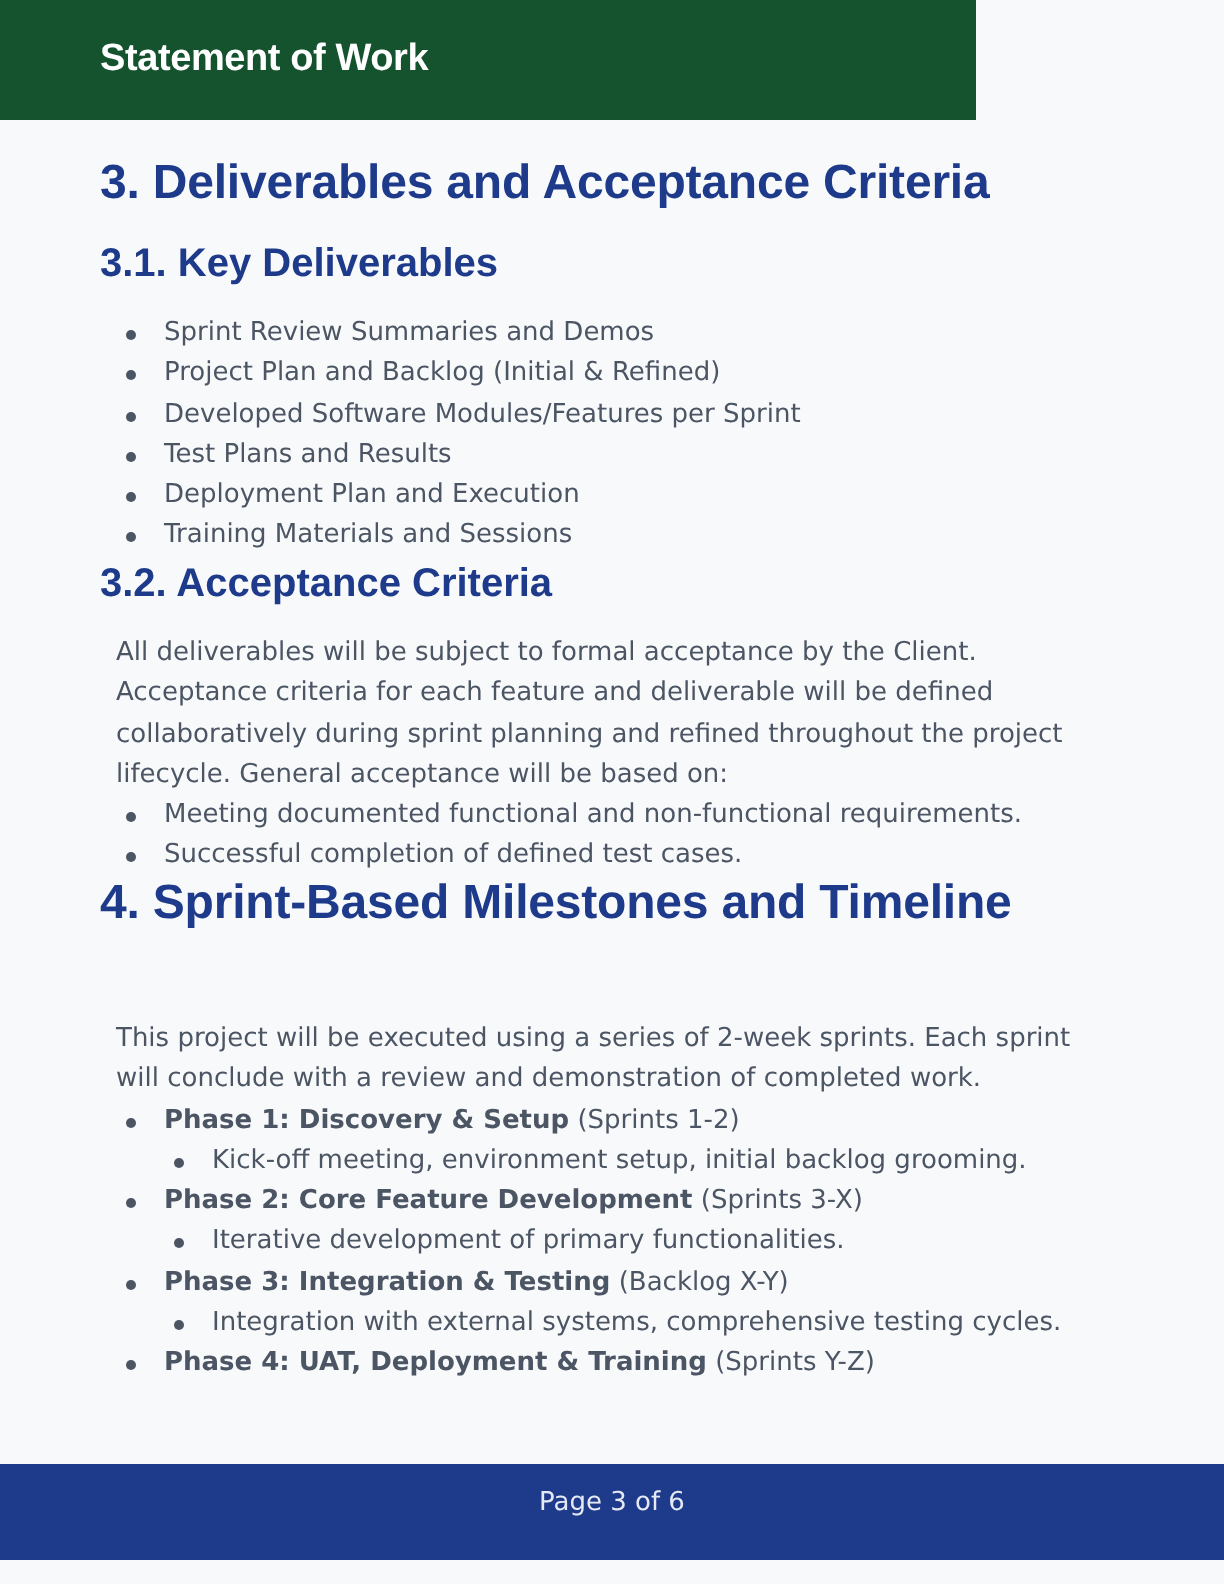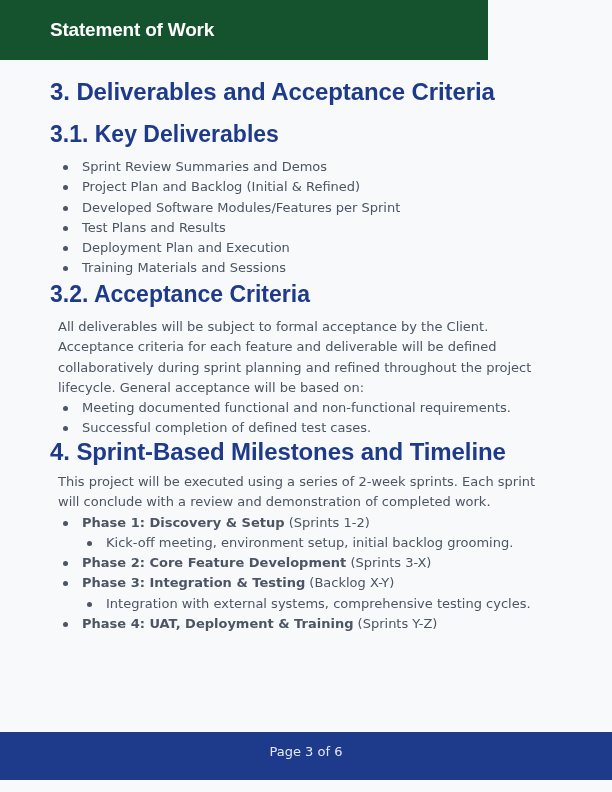--- a/index.html
+++ b/index.html
@@ -30,21 +30,21 @@
     }
     .h1 {
       position: absolute; left: 50px;
       color: #1e3a8a; font-family: "Liberation Sans", sans-serif;
       font-weight: bold; font-size: 24px; letter-spacing: -0.1px;
       white-space: nowrap;
     }
     .h2 {
       position: absolute; left: 50px;
       color: #1e3a8a; font-family: "Liberation Sans", sans-serif;
-      font-weight: bold; font-size: 23px; white-space: nowrap;
+      font-weight: bold; font-size: 20px; white-space: nowrap;
     }
     .clip {
       position: absolute; left: 50px; width: 510px; overflow: hidden;
     }
     .para {
       font-size: 13px; line-height: 20.3px; padding-left: 8px; color: #4b5563;
     }
     ul.bul {
       list-style: none; font-size: 13px; line-height: 20.3px;
     }
@@ -96,36 +96,39 @@
     <div>lifecycle. General acceptance will be based on:</div>
   </div>
   <ul class="bul">
     <li>Meeting documented functional and non-functional requirements.</li>
     <li>Successful completion of defined test cases.</li>
   </ul>
 </div>
 
 <div class="h1" style="top:438px;">4. Sprint-Based Milestones and Timeline</div>
 
-<div class="clip" style="top:472px; height:199px;">
+<div class="clip" style="top:510px; height:199px;">
   <div class="para">
     <div>This project will be executed using a series of 2-week sprints. Each sprint</div>
     <div>will conclude with a review and demonstration of completed work.</div>
   </div>
   <ul class="bul">
     <li>
       <span class="phase-bold">Phase 1: Discovery &amp; Setup</span>
       <span>(Sprints 1-2)</span>
       <ul class="sub">
         <li>Kick-off meeting, environment setup, initial backlog grooming.</li>
       </ul>
     </li>
     <li>
       <span class="phase-bold">Phase 2: Core Feature Development</span>
       <span>(Sprints 3-X)</span>
+      <ul class="sub">
+        <li>Iterative development of primary functionalities.</li>
+      </ul>
     </li>
     <li>
       <span class="phase-bold">Phase 3: Integration &amp; Testing</span>
       <span>(Backlog X-Y)</span>
       <ul class="sub">
         <li>Integration with external systems, comprehensive testing cycles.</li>
       </ul>
     </li>
     <li>
       <span class="phase-bold">Phase 4: UAT, Deployment &amp; Training</span>

